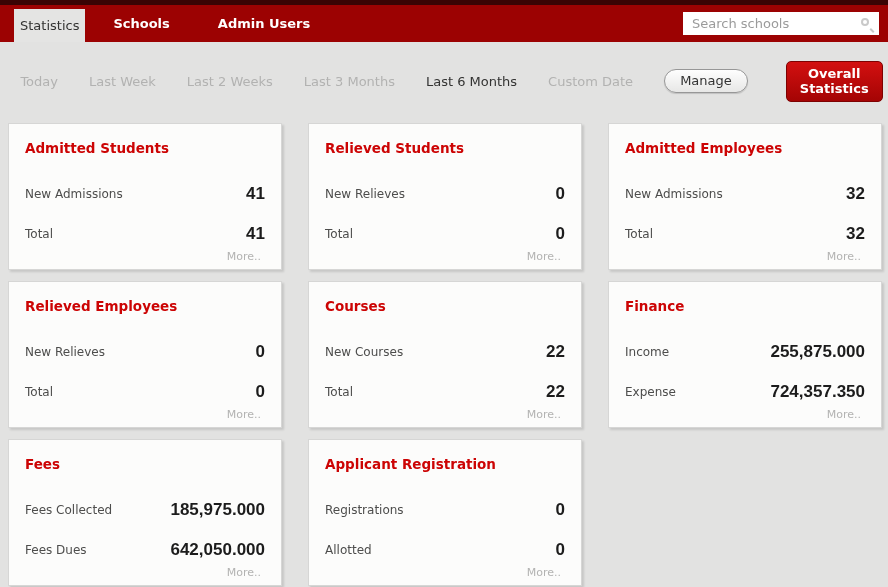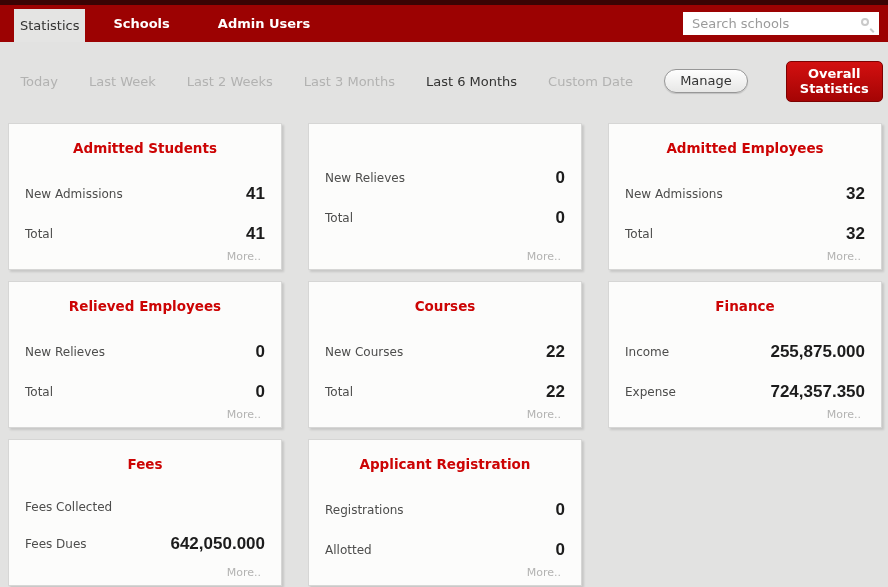--- a/index.html
+++ b/index.html
@@ -68,21 +68,21 @@
     border:1px solid #7e0101; border-radius:5px;
     background:linear-gradient(#d31010,#a40404);
     cursor:pointer; margin-right:1px;
   }
 
   
   .cards-grid {
     padding:3px 0 0 8px;
     display:grid;
     grid-template-columns:repeat(3,274px);
-    column-gap:26px; row-gap:11px;text-align:center;
+    column-gap:26px; row-gap:11px;
   }
   .stat-card {
     width:274px; height:147px;
     background:#fcfcfb;
     border:1px solid #d6d6d5;
     box-shadow:2px 2px 2px rgba(0,0,0,.12);
     position:relative;
     padding:16px 16px 0 16px;
   }
   .card-title {
@@ -140,20 +140,21 @@
       <span class="row-value">41</span>
     </div>
     <div class="card-row second">
       <span class="row-label">Total</span>
       <span class="row-value">41</span>
     </div>
     <span class="more-link">More..</span>
   </div>
 
   <div class="stat-card">
+    <div class="card-title">Relieved Students</div>
     <div class="card-row first">
       <span class="row-label">New Relieves</span>
       <span class="row-value">0</span>
     </div>
     <div class="card-row second">
       <span class="row-label">Total</span>
       <span class="row-value">0</span>
     </div>
     <span class="more-link">More..</span>
   </div>
@@ -207,20 +208,21 @@
       <span class="row-label">Expense</span>
       <span class="row-value">724,357.350</span>
     </div>
     <span class="more-link">More..</span>
   </div>
 
   <div class="stat-card">
     <div class="card-title">Fees</div>
     <div class="card-row first">
       <span class="row-label">Fees Collected</span>
+      <span class="row-value">185,975.000</span>
     </div>
     <div class="card-row second">
       <span class="row-label">Fees Dues</span>
       <span class="row-value">642,050.000</span>
     </div>
     <span class="more-link">More..</span>
   </div>
 
   <div class="stat-card">
     <div class="card-title">Applicant Registration</div>

